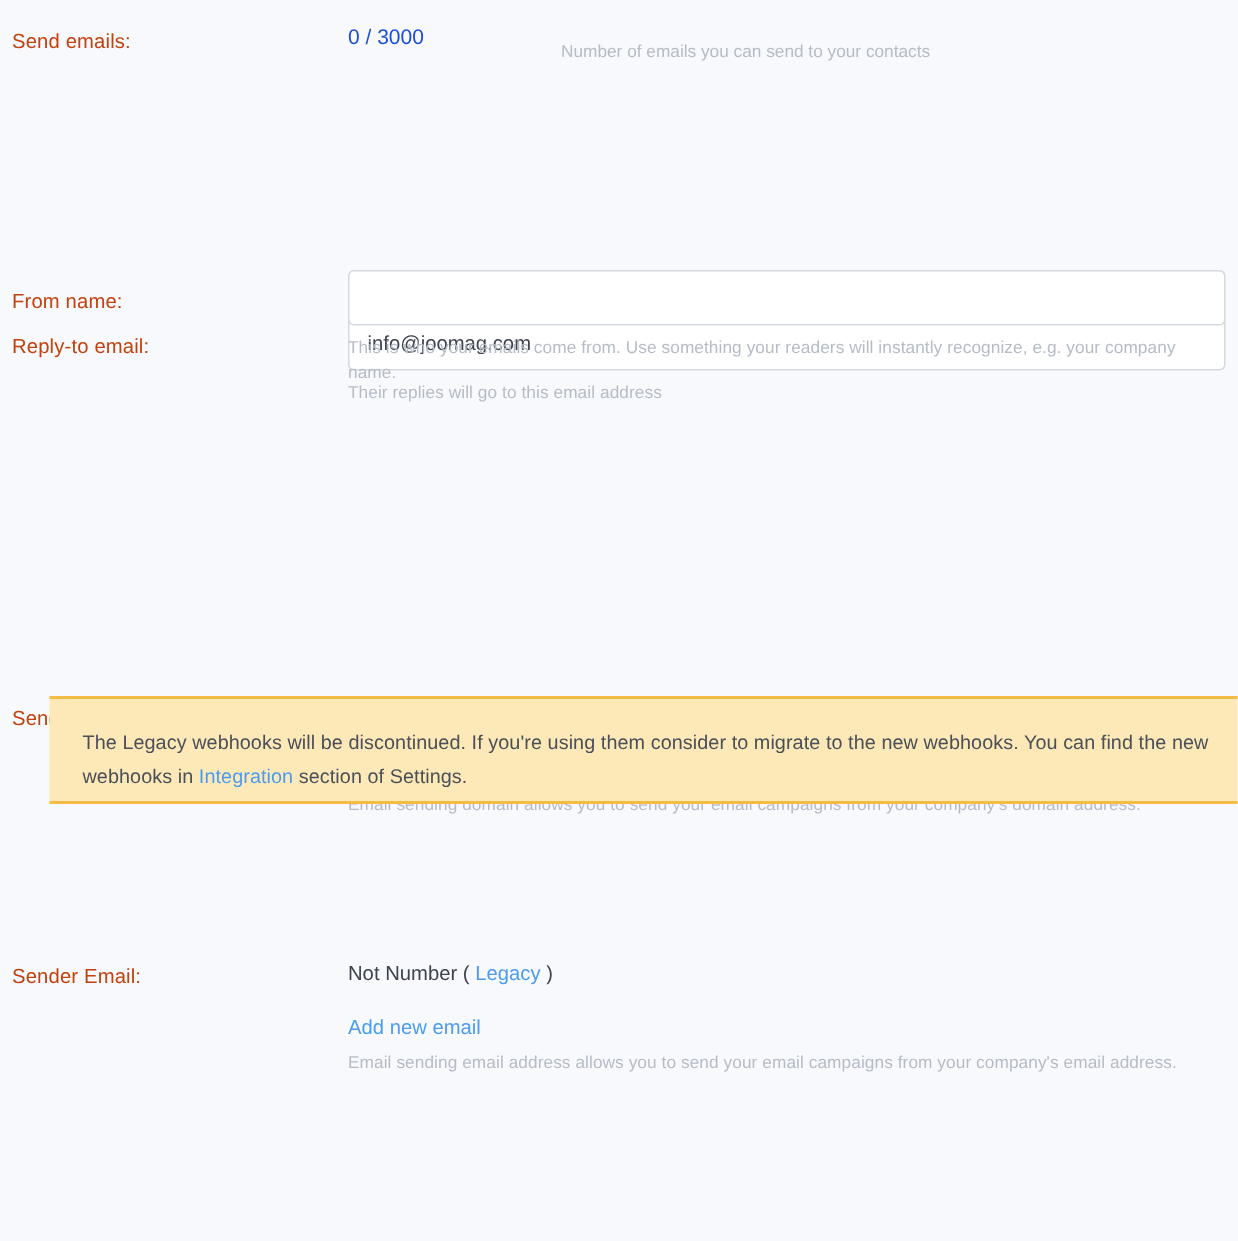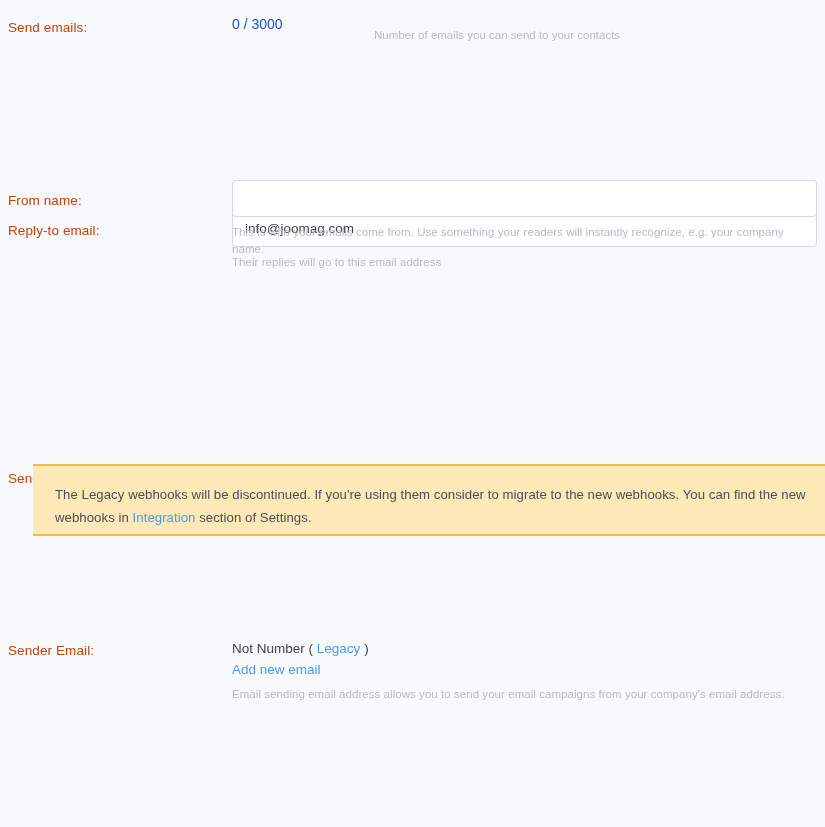--- a/index.html
+++ b/index.html
@@ -95,21 +95,21 @@
     background: linear-gradient(90deg,
         #eceef1 0%, #e2e5e9 14%, #e9ebee 26%,
         #dfe2e6 42%, #eaecef 58%, #e3e6ea 74%,
         #edeff2 88%, #f2f4f6 100%);
     filter: blur(2.4px);
     opacity: 0.95;
   }
 
   .add-link {
     display: block;
-    margin-top: 3px;
+    margin-top: 18px;
     font-size: 13.5px;
     line-height: 18px;
   }
 
   
   .banner {
     position: absolute;
     left: 0;
     width: 825px;
     background: #fde8b8;

